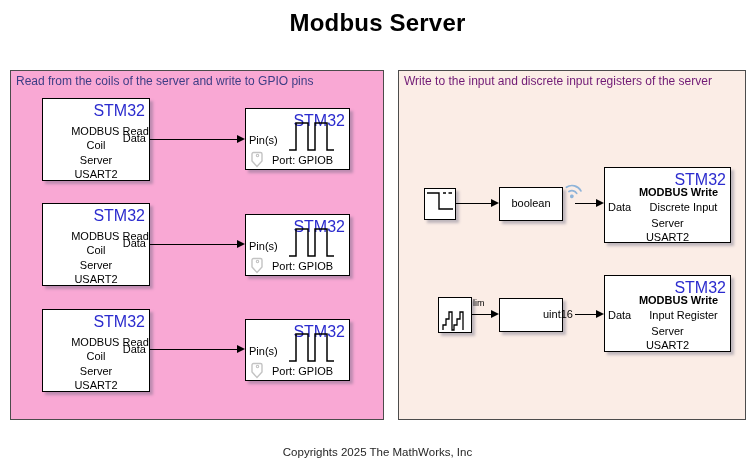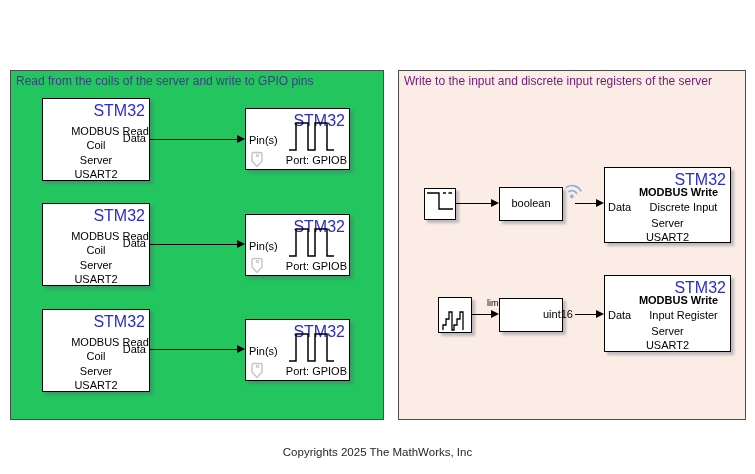--- a/index.html
+++ b/index.html
@@ -9,21 +9,21 @@
     position:relative;overflow:hidden;color:#000;
   }
   .canvas{position:absolute;inset:0;}
 
   .model-title{
     position:absolute;top:9px;left:0;width:755px;text-align:center;
     font-size:24px;font-weight:bold;letter-spacing:0.2px;
   }
 
   .area{position:absolute;border:1.6px solid #4c4c4c;box-sizing:border-box;}
-  .area-left{left:10px;top:70px;width:374px;height:350px;background:#22c55e;}
+  .area-left{left:10px;top:70px;width:374px;height:350px;background:#f9a8d4;}
   .area-right{left:398px;top:70px;width:348px;height:350px;background:#fbede6;}
   .area-label{position:absolute;top:3px;left:5px;font-size:12px;white-space:nowrap;}
   .area-left .area-label{color:#3d3d85;}
   .area-right .area-label{color:#701a75;}
 
   .block{
     position:absolute;background:#ffffff;border:1.2px solid #000;
     box-sizing:border-box;font-size:11px;
     box-shadow:3px 3px 2.5px rgba(95,95,120,0.38);
   }
@@ -38,39 +38,39 @@
   .r-out{position:absolute;right:3px;top:33px;}
   .r-server{top:55px;}
   .r-uart{top:69px;}
 
   
   .gb{left:245px;width:105px;height:62px;}
   .gb1{top:108px;} .gb2{top:214px;} .gb3{top:319px;}
   .g-in{position:absolute;left:3px;top:25px;}
   .g-wave{position:absolute;left:42px;top:11px;}
   .g-tag{position:absolute;left:4px;top:42px;}
-  .g-caption{position:absolute;left:26px;right:2px;top:45px;text-align:right;}
+  .g-caption{position:absolute;left:26px;right:2px;top:45px;text-align:left;}
 
   
   .wb{left:604px;width:127px;}
   .wb1{top:167px;height:76px;} .wb2{top:275px;height:77px;}
   .w-name{top:18px;left:24px;right:2px;position:absolute;text-align:center;font-weight:bold;white-space:nowrap;}
   .w-sub{top:33px;left:32px;right:0;position:absolute;text-align:center;white-space:nowrap;}
   .w-in{position:absolute;left:3px;top:33px;}
   .w-server{top:49px;}
   .w-uart{top:63px;}
 
   
   .cb{left:499px;width:64px;height:34px;text-align:center;line-height:31px;}
   .cb1{top:187px;} .cb2{top:298px;padding-left:43px;}
 
   
   .sb1{left:424px;top:188px;width:32px;height:32px;}
   .sb2{left:438px;top:297px;width:34px;height:36px;}
-  .lim-label{position:absolute;left:16px;top:0px;font-size:9px;line-height:10px;padding-left:32px;}
+  .lim-label{position:absolute;left:2px;top:0px;font-size:9px;line-height:10px;padding-left:32px;}
   .sb2 svg{position:absolute;left:2px;top:10px;}
   .sb1 svg{position:absolute;left:0px;top:0px;}
 
   
   .wire{position:absolute;height:0;border-top:1.4px solid #000;}
   .wire::after{
     content:"";position:absolute;left:100%;top:-5px;width:0;height:0;
     border-left:8px solid #000;border-top:4.3px solid transparent;border-bottom:4.3px solid transparent;
   }
   .w-l1{left:150px;top:139px;width:87px;}
@@ -86,20 +86,21 @@
   .footer{
     position:absolute;top:446px;left:0;width:755px;text-align:center;
     font-size:11.5px;color:#262626;
   }
 </style>
 </head>
 <body>
 
 <div class="canvas">
 
+  <div class="model-title">Modbus Server</div>
 
   <div class="area area-left">
     <div class="area-label">Read from the coils of the server and write to GPIO pins</div>
   </div>
 
   <div class="area area-right">
     <div class="area-label">Write to the input and discrete input registers of the server</div>
   </div>
 
   <div class="block rb rb1">

